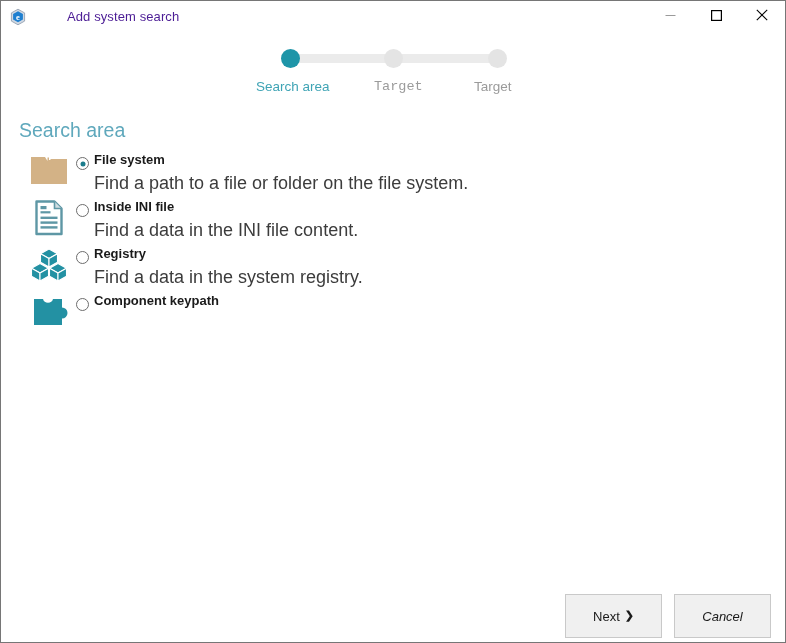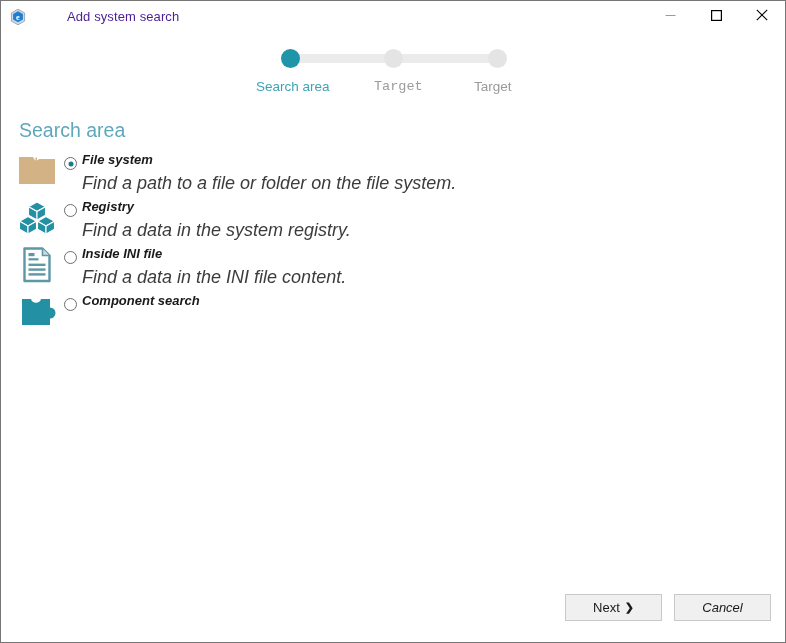--- a/index.html
+++ b/index.html
@@ -127,24 +127,23 @@
     position: absolute;
     left: 18px;
     top: 118px;
     font-size: 19.5px;
     color: #5fa8bc;
     user-select: none;
   }
 
   #options {
     position: absolute;
-    left: 0;
+    left: 12px;
     top: 150px;
     width: 702px;
-    font-style: italic;
   }
   .option-row {
     position: relative;
     height: 47px;
   }
   .option-icon {
     position: absolute;
     left: 17px;
     top: 2px;
     width: 38px;
@@ -196,21 +195,21 @@
   #footer {
     position: absolute;
     left: 0;
     bottom: 0;
     width: 786px;
     height: 58px;
   }
   .footer-btn {
     position: absolute;
     top: 10px;
-    height: 27px;
+    height: 44px;
     background: #f0f0f0;
     border: 1px solid #c9c9c9;
     box-sizing: border-box;
     font-family: "Liberation Sans", sans-serif;
     font-size: 13px;
     color: #1a1a1a;
     padding: 0;
     cursor: default;
     display: flex;
     align-items: center;
@@ -298,67 +297,67 @@
         </svg>
       </span>
       <span class="option-radio checked"></span>
       <span class="option-label">File system</span>
       <span class="option-desc">Find a path to a file or folder on the file system.</span>
     </div>
 
     <div class="option-row">
       <span class="option-icon">
         <svg width="38" height="36" viewBox="0 0 38 36">
-          <g fill="#2391a3" stroke="#ffffff" stroke-width="1.1" stroke-linejoin="round">
-
-            <polygon points="19,2 27.5,6.7 19,11.4 10.5,6.7"></polygon>
-            <polygon points="10.5,6.7 19,11.4 19,20 10.5,15.3"></polygon>
-            <polygon points="27.5,6.7 27.5,15.3 19,20 19,11.4"></polygon>
-
-            <polygon points="10,16.5 18.5,21.2 10,25.9 1.5,21.2"></polygon>
-            <polygon points="1.5,21.2 10,25.9 10,34 1.5,29.3"></polygon>
-            <polygon points="18.5,21.2 18.5,29.3 10,34 10,25.9"></polygon>
-
-            <polygon points="28,16.5 36.5,21.2 28,25.9 19.5,21.2"></polygon>
-            <polygon points="19.5,21.2 28,25.9 28,34 19.5,29.3"></polygon>
-            <polygon points="36.5,21.2 36.5,29.3 28,34 28,25.9"></polygon>
-          </g>
-        </svg>
-      </span>
-      <span class="option-radio"></span>
-      <span class="option-label">Registry</span>
-      <span class="option-desc">Find a data in the system registry.</span>
-    </div>
-
-    <div class="option-row">
-      <span class="option-icon">
-        <svg width="38" height="36" viewBox="0 0 38 36">
           <path d="M6.5 1.5 L24.5 1.5 L31.5 8.5 L31.5 34 L6.5 34 Z" fill="#ffffff" stroke="#5e97a5" stroke-width="2.4" stroke-linejoin="round"></path>
           <path d="M24.5 1.5 L24.5 8.5 L31.5 8.5" fill="#cfdde2" stroke="#5e97a5" stroke-width="1.6"></path>
           <rect x="10.5" y="6" width="6" height="3.2" fill="#5e97a5"></rect>
           <rect x="10.5" y="11.2" width="10" height="2.2" fill="#5e97a5"></rect>
           <rect x="10.5" y="16.6" width="17" height="2.4" fill="#5e97a5"></rect>
           <rect x="10.5" y="21.4" width="17" height="2.4" fill="#5e97a5"></rect>
           <rect x="10.5" y="26.2" width="17" height="2.4" fill="#5e97a5"></rect>
         </svg>
       </span>
       <span class="option-radio"></span>
       <span class="option-label">Inside INI file</span>
       <span class="option-desc">Find a data in the INI file content.</span>
     </div>
 
     <div class="option-row">
       <span class="option-icon">
         <svg width="38" height="36" viewBox="0 0 38 36">
+          <g fill="#2391a3" stroke="#ffffff" stroke-width="1.1" stroke-linejoin="round">
+
+            <polygon points="19,2 27.5,6.7 19,11.4 10.5,6.7"></polygon>
+            <polygon points="10.5,6.7 19,11.4 19,20 10.5,15.3"></polygon>
+            <polygon points="27.5,6.7 27.5,15.3 19,20 19,11.4"></polygon>
+
+            <polygon points="10,16.5 18.5,21.2 10,25.9 1.5,21.2"></polygon>
+            <polygon points="1.5,21.2 10,25.9 10,34 1.5,29.3"></polygon>
+            <polygon points="18.5,21.2 18.5,29.3 10,34 10,25.9"></polygon>
+
+            <polygon points="28,16.5 36.5,21.2 28,25.9 19.5,21.2"></polygon>
+            <polygon points="19.5,21.2 28,25.9 28,34 19.5,29.3"></polygon>
+            <polygon points="36.5,21.2 36.5,29.3 28,34 28,25.9"></polygon>
+          </g>
+        </svg>
+      </span>
+      <span class="option-radio"></span>
+      <span class="option-label">Registry</span>
+      <span class="option-desc">Find a data in the system registry.</span>
+    </div>
+
+    <div class="option-row">
+      <span class="option-icon">
+        <svg width="38" height="36" viewBox="0 0 38 36">
           <path d="M4 5 L13 5 A5.2 5.2 0 0 0 23 5 L32 5 L32 13.5
                    A5.2 5.2 0 0 1 32 24.5 L32 31 L4 31 Z" fill="#2391a3"></path>
         </svg>
       </span>
       <span class="option-radio"></span>
-      <span class="option-label">Component search</span>
+      <span class="option-label">Component keypath</span>
     </div>
 
   </div>
 
   <div id="footer">
     <button class="footer-btn" id="btn-next">
       <span>Next</span>
       <span class="next-chevron">❯</span>
     </button>
     <button class="footer-btn" id="btn-cancel">

